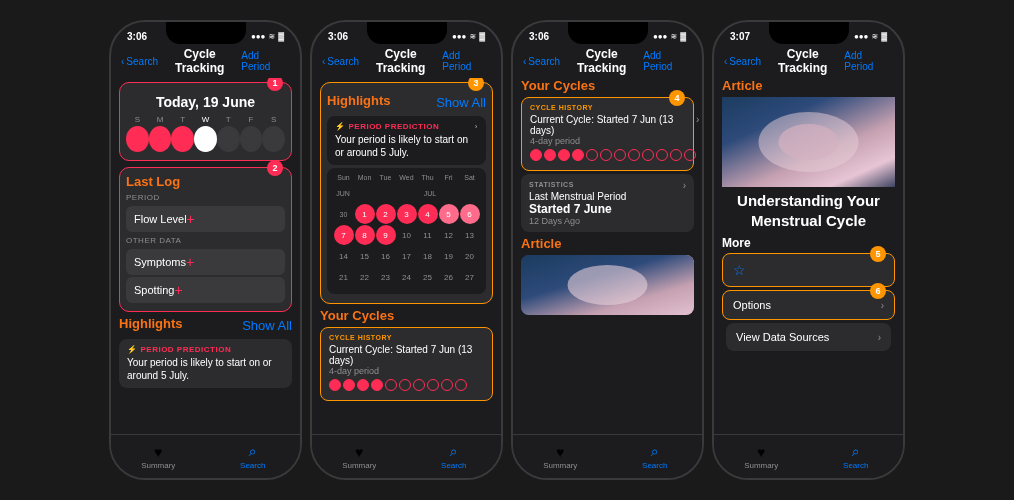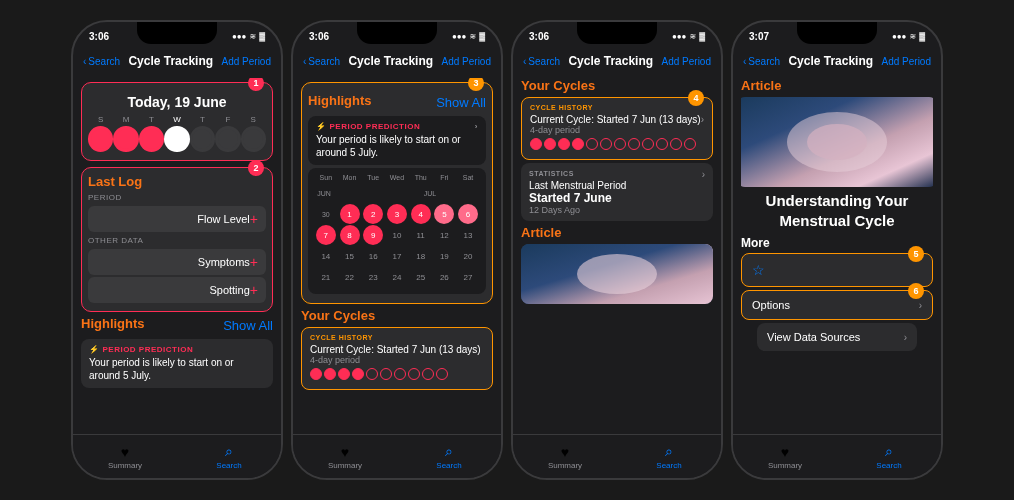--- a/index.html
+++ b/index.html
@@ -13,21 +13,21 @@
       overflow: hidden;
       font-family: -apple-system, BlinkMacSystemFont, 'Helvetica Neue', sans-serif;
     }
     .phones-container {
       display: flex;
       gap: 8px;
       align-items: center;
       padding: 10px;
     }
     .phone {
-      width: 212px;
+      width: 193px;
       height: 460px;
       background: #1c1c1e;
       border-radius: 36px;
       border: 2px solid #3a3a3c;
       overflow: hidden;
       position: relative;
       display: flex;
       flex-direction: column;
     }
     .phone-notch {
@@ -181,21 +181,21 @@
     }
     .section-label {
       font-size: 8px;
       color: #8e8e93;
       text-transform: uppercase;
       letter-spacing: 0.5px;
       margin-bottom: 4px;
     }
     .field-row {
       display: flex;
-      justify-content: flex-end;
+      justify-content: flex-start;
       align-items: center;
       background: #3a3a3c;
       border-radius: 6px;
       padding: 5px 8px;
       margin: 2px 0;
     }
     .field-label {
       font-size: 11px;
       color: #fff;
     }
@@ -385,21 +385,21 @@
       font-size: 10px;
       color: #8e8e93;
     }
     .more-row {
       display: flex;
       justify-content: space-between;
       align-items: center;
       background: #2c2c2e;
       border-radius: 8px;
       padding: 8px 10px;
-      margin: 3px 16px;
+      margin: 3px 4px;
     }
     .more-row-highlight {
       display: flex;
       justify-content: space-between;
       align-items: center;
       border: 1.5px solid #ff9500;
       border-radius: 8px;
       padding: 8px 10px;
       margin: 3px 0;
       background: #2c2c2e;

